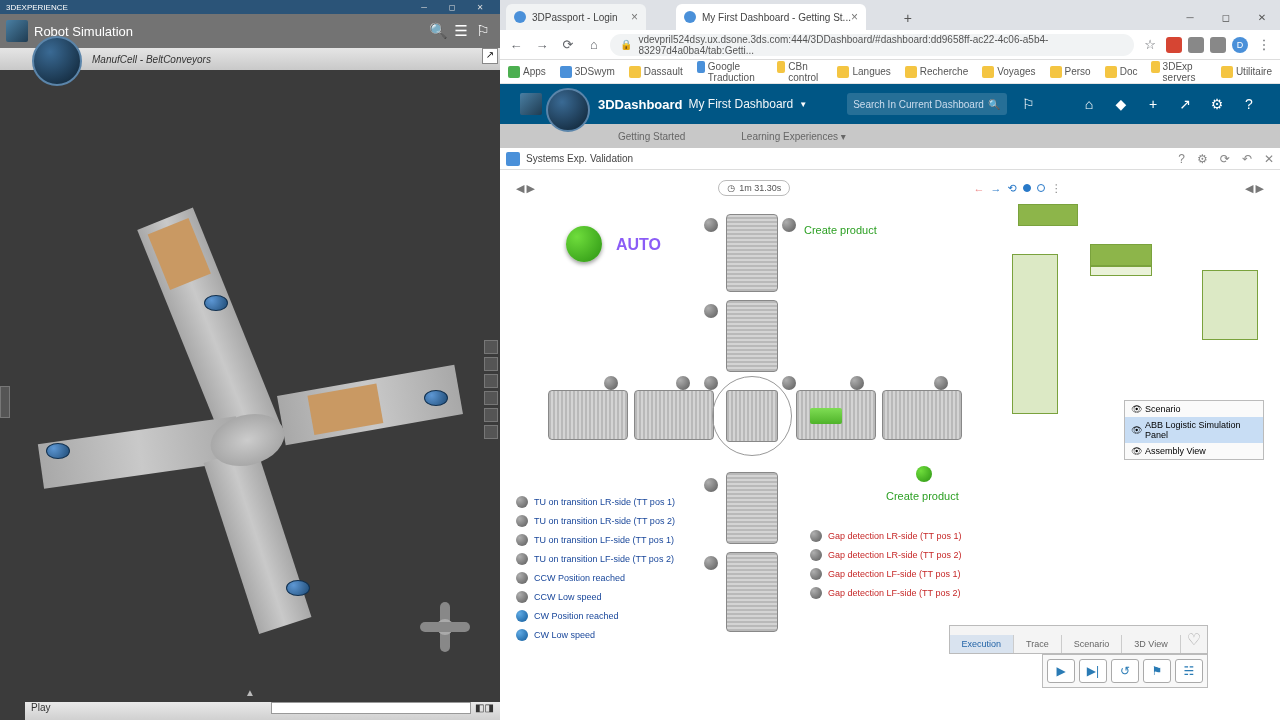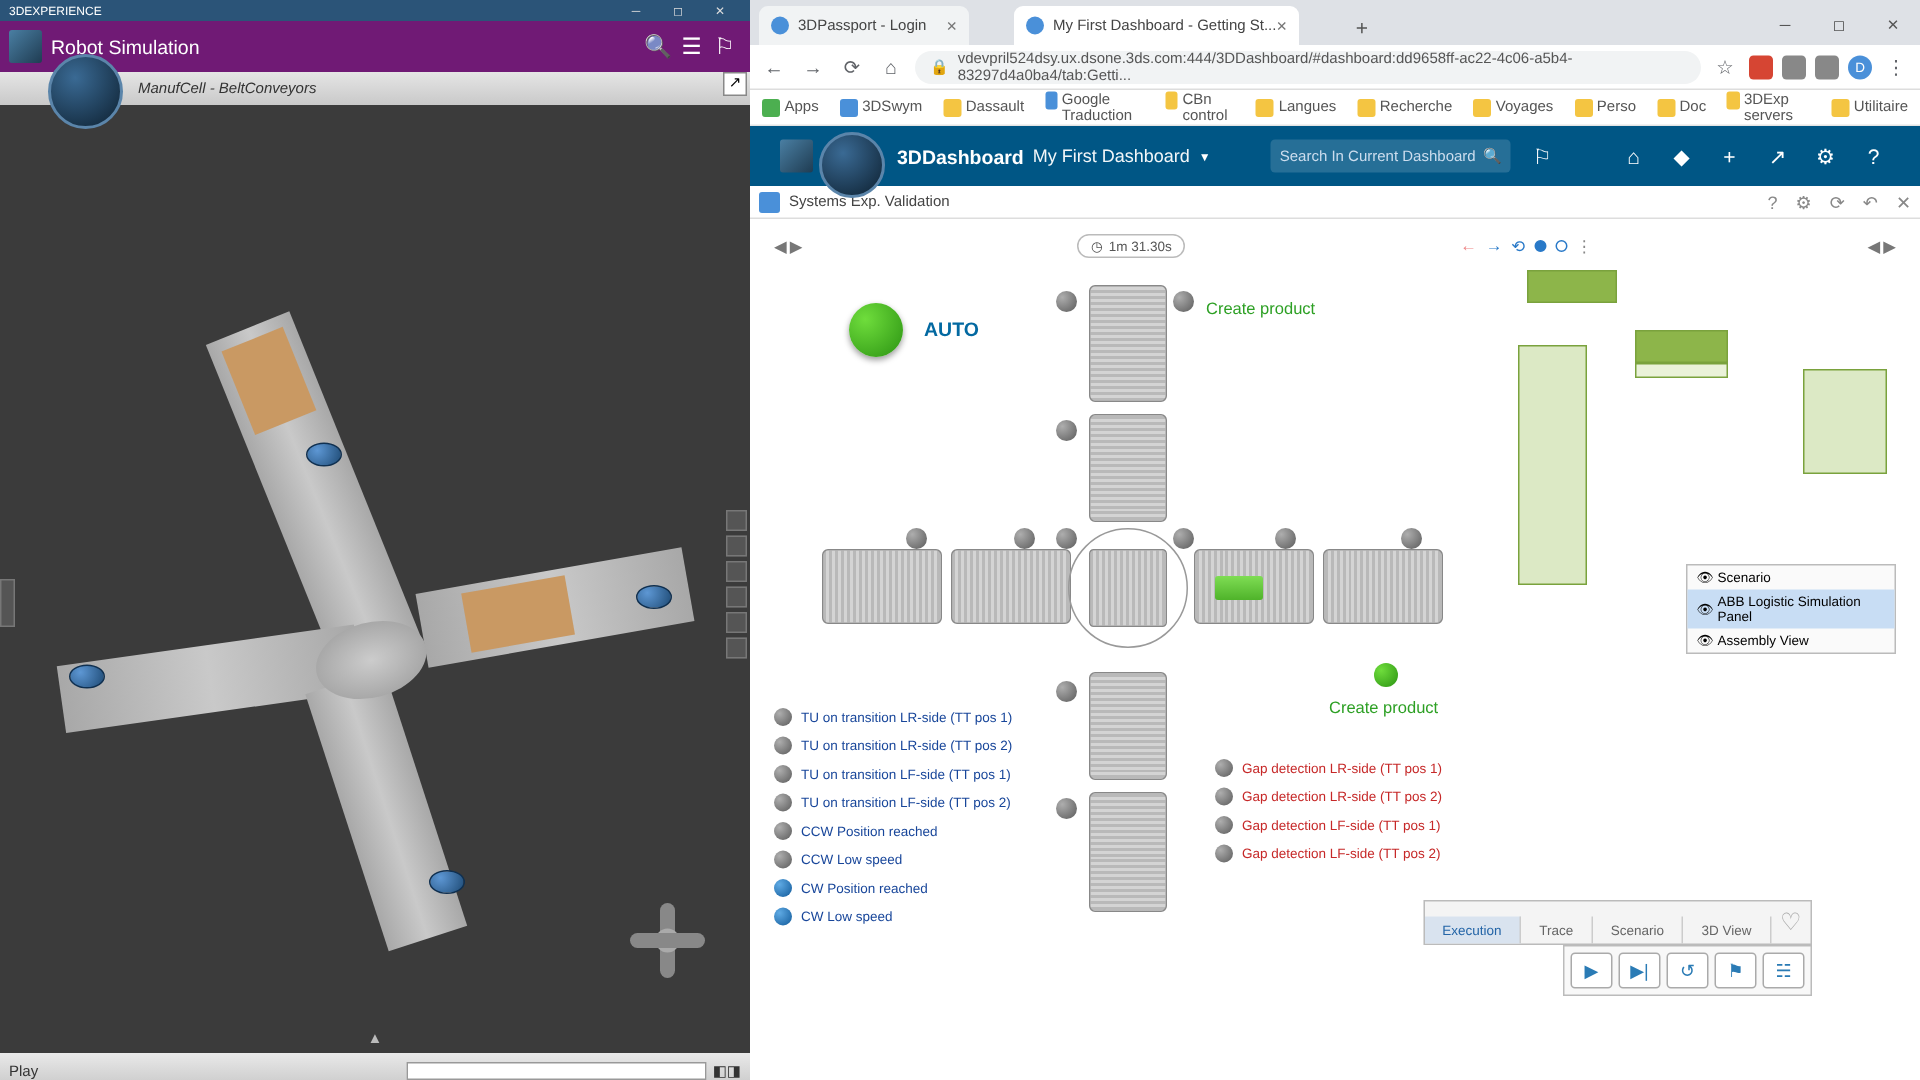--- a/index.html
+++ b/index.html
@@ -3,38 +3,38 @@
 <meta charset="utf-8">
 <style>
 * { margin: 0; padding: 0; box-sizing: border-box; font-family: Arial, sans-serif; }
 body { width: 1280px; height: 720px; overflow: hidden; background: #ccc; display: flex; }
 
 
 .left-window { width: 500px; height: 720px; display: flex; flex-direction: column; background: #3b3b3b; }
 .left-titlebar { height: 14px; background: #2b5478; display: flex; align-items: center; padding: 0 6px; color: #fff; font-size: 8px; }
 .left-titlebar .spacer { flex: 1; }
 .win-btn { width: 28px; height: 14px; display: flex; align-items: center; justify-content: center; color: #ddd; font-size: 8px; }
-.left-appbar { height: 34px; background: #701a75; display: flex; align-items: center; padding: 0 6px; color: #fff; }
+.left-appbar { height: 34px; background: #737373; display: flex; align-items: center; padding: 0 6px; color: #fff; }
 .left-logo { width: 22px; height: 22px; background: linear-gradient(135deg,#4a7fa3,#1f3c52); border-radius: 2px; margin-right: 6px; }
 .left-appbar .title { font-size: 13px; flex: 1; }
 .left-appbar .icon { width: 22px; height: 22px; display: flex; align-items: center; justify-content: center; font-size: 15px; color: #fff; }
 .left-breadcrumb { height: 22px; background: linear-gradient(#e5e5e5,#c9c9c9); display: flex; align-items: center; padding-left: 50px; position: relative; }
 .compass-wrap { position: absolute; left: 32px; top: -12px; width: 50px; height: 50px; border-radius: 50%; background: radial-gradient(circle at 35% 30%, #3a6a94,#0d2030); border: 2px solid #5b85aa; z-index: 5;}
 .left-breadcrumb span { font-size: 10px; font-style: italic; color: #333; margin-left: 42px;}
 .corner-widget { position: absolute; right: 2px; top: 0; width: 16px; height: 16px; background: #fff; border:1px solid #888; font-size:10px; text-align:center;}
 .viewport-3d { flex: 1; background: #3b3b3b; position: relative; }
 .viewport-3d::before { content:''; position:absolute; left:0; top:50%; width:8px; height:30px; background:#555; border:1px solid #777;}
 .viewport-sidebar { position:absolute; right:2px; top: 270px; width:14px; display:flex; flex-direction:column; gap:3px;}
 .viewport-sidebar div { width:14px; height:14px; background:#555; border:1px solid #777;}
 .viewport-nav { position:absolute; right:30px; bottom:50px; width:50px; height:50px; }
 .viewport-nav::before { content:''; position:absolute; left:20px; top:0; width:10px; height:50px; background:#888; border-radius:5px;}
 .viewport-nav::after { content:''; position:absolute; top:20px; left:0; width:50px; height:10px; background:#888; border-radius:5px;}
 .viewport-nav-c { position:absolute; left:17px; top:17px; width:16px; height:16px; border-radius:50%; background:#aaa;}
 .chevron-up { position:absolute; bottom:4px; left:50%; transform:translateX(-50%); color:#bbb; font-size:10px;}
-.left-status { height: 18px; background: linear-gradient(#e9e9e9,#d0d0d0); display: flex; align-items: flex-end; padding: 0 6px; font-size: 10px; color:#333;}
+.left-status { height: 18px; background: linear-gradient(#e9e9e9,#d0d0d0); display: flex; align-items: flex-start; padding: 0 6px; font-size: 10px; color:#333;margin-left:25px;}
 .left-status .spacer { flex:1; }
 .left-status .box { width:200px; height:12px; background:#fff; border:1px solid #999; margin:0 4px;}
 
 
 .conveyor { position:absolute; background: linear-gradient(90deg,#a8a8a8,#c9c9c9,#a8a8a8); }
 .cv1 { left:180px; top:140px; width:60px; height:240px; transform: rotate(-22deg); transform-origin: center; }
 .cv1::before { content:''; position:absolute; top:8px; left:8px; width:44px; height:60px; background: #c99963; }
 .cv2 { left:280px; top:310px; width:180px; height:50px; transform: rotate(-10deg);}
 .cv2::before { content:''; position:absolute; top:5px; left:30px; width:70px; height:40px; background:#c99963;}
 .cv3 { left:40px; top:360px; width:200px; height:45px; transform: rotate(-8deg);}
@@ -85,21 +85,21 @@
 .wb-top { display:flex; align-items:center; padding:4px 10px;}
 .arrows { font-size:11px; color:#777; display:flex; gap:2px;}
 .time-chip { margin:0 auto; font-size:9px; color:#555; border:1px solid #bbb; border-radius:10px; padding:2px 8px; display:flex; align-items:center; gap:4px;}
 .nav-icons { display:flex; gap:6px; align-items:center;}
 .nav-icons span { font-size:11px; color:#888;}
 .nav-icons .dot{width:8px;height:8px;border-radius:50%;border:1px solid #2979c8;}
 .nav-icons .dot.f{background:#2979c8;}
 
 .diagram { position: relative; height: 490px; }
 .green-btn { position:absolute; left:60px; top:26px; width:36px;height:36px;border-radius:50%; background: radial-gradient(circle at 30% 30%,#6fdd3c,#2b9312); box-shadow:0 2px 4px rgba(0,0,0,0.4);}
-.auto-lbl { position:absolute; left:110px; top:36px; font-size:13px; color:#0369a1; font-weight:bold;}
+.auto-lbl { position:absolute; left:110px; top:36px; font-size:16px; color:#8b5cf6; font-weight:bold;}
 .create1 { position:absolute; left:298px; top:24px; font-size:11px; color:#2da024;}
 .create2 { position:absolute; left:380px; top:290px; font-size:11px; color:#2da024;}
 .mini-green { position:absolute; left:410px; top:266px; width:16px;height:16px;border-radius:50%;background: radial-gradient(circle at 30% 30%,#6fdd3c,#2b9312);}
 
 .roller { position:absolute; width:52px; background: repeating-linear-gradient(0deg,#b9b9b9,#b9b9b9 2px,#d4d4d4 2px,#d4d4d4 4px); border:1px solid #888; border-radius:4px;}
 .roller.h { height:50px; width:80px; background: repeating-linear-gradient(90deg,#b9b9b9,#b9b9b9 2px,#d4d4d4 2px,#d4d4d4 4px);}
 .r1{left:220px;top:14px;height:78px;} .r2{left:220px;top:100px;height:72px;}
 .r3{left:220px;top:272px;height:72px;} .r4{left:220px;top:352px;height:80px;}
 .rh1{left:42px;top:190px;} .rh2{left:128px;top:190px;}
 .rh3{left:290px;top:190px;} .rh4{left:376px;top:190px;}
@@ -297,20 +297,25 @@
     </div>
     <div class="ico">⚐</div>
     <div class="spacer"></div>
     <div class="ico">⌂</div>
     <div class="ico">◆</div>
     <div class="ico">+</div>
     <div class="ico">↗</div>
     <div class="ico">⚙</div>
     <div class="ico">?</div>
   </div>
+  <div class="dash-sub">
+    <div style="width:50px"></div>
+    <div class="item">Getting Started</div>
+    <div class="item"><span>Learning Experiences</span> <span>▾</span></div>
+  </div>
 
   <div class="widget-bar">
     <div class="wico"></div>
     <span>Systems Exp. Validation</span>
     <div class="wactions">
       <span>?</span>
       <span>⚙</span>
       <span>⟳</span>
       <span>↶</span>
       <span>✕</span>

